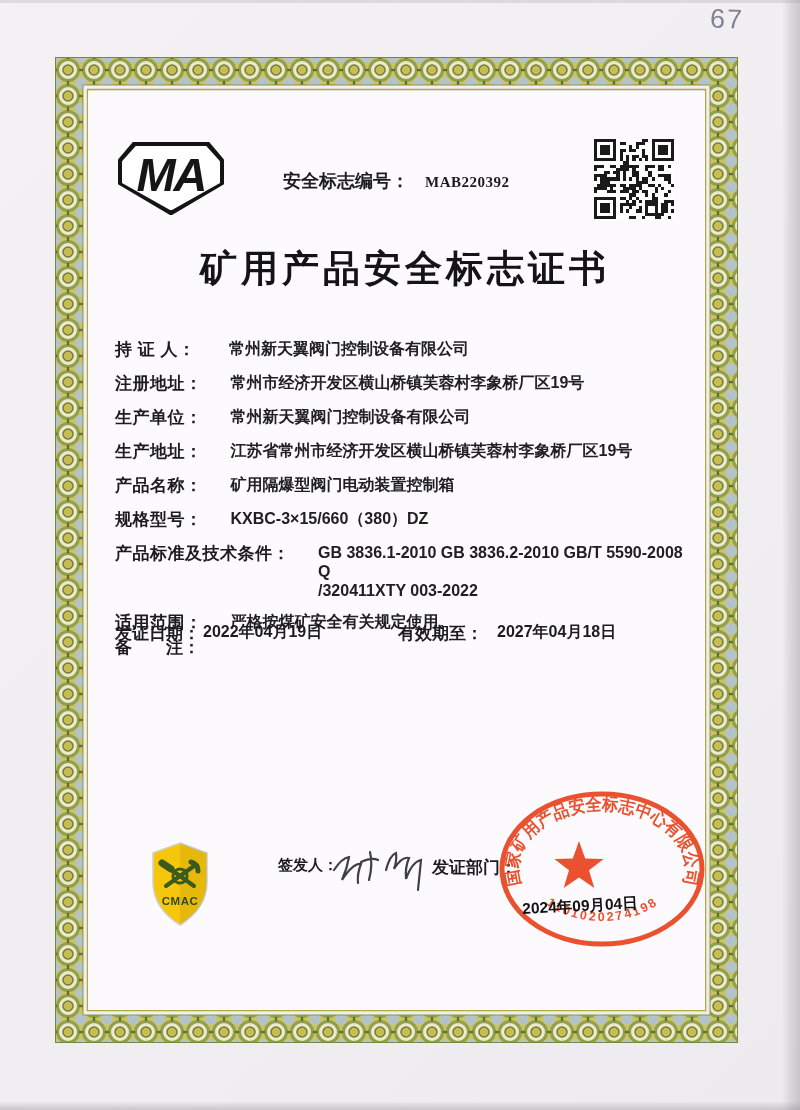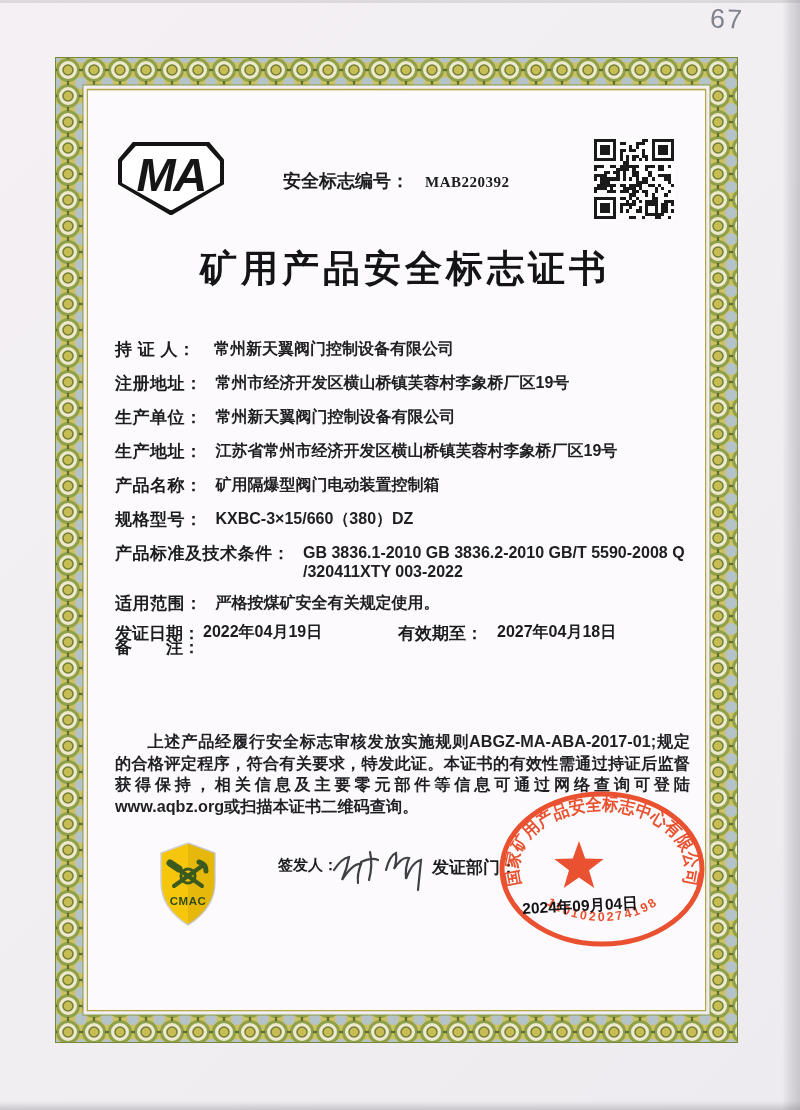--- a/index.html
+++ b/index.html
@@ -24,29 +24,29 @@
   .cert-no{left:283px;top:169px;font-size:18px;font-weight:bold;}
   .cert-no-val{font-family:"Liberation Serif","DejaVu Serif",serif;font-size:15px;
     font-weight:600;letter-spacing:.5px;margin-left:16px;}
   .qr{left:594px;top:139px;width:80px;height:80px;}
   .title{left:75px;top:244px;width:660px;text-align:center;font-size:37px;font-weight:800;
     letter-spacing:4px;color:#141418;}
   
   .fields{left:115px;top:338px;width:576px;}
   .frow{display:flex;align-items:flex-start;margin-bottom:11px;}
   .flabel{flex:none;min-width:86px;font-size:17px;font-weight:bold;letter-spacing:.5px;}
-  .fvalue{margin-left:13px;font-size:16px;font-weight:bold;line-height:19px;
+  .fvalue{margin-left:28px;font-size:16px;font-weight:bold;line-height:19px;
     white-space:pre-line;padding-top:1px;color:#202024;}
   .dates{left:0;top:594px;width:800px;height:24px;font-size:17px;font-weight:bold;margin-top:28px;}
   .dates span{position:absolute;}
   .remark{left:115px;top:636px;font-size:17px;font-weight:bold;}
   .notice{left:115px;top:731px;width:575px;font-size:16.2px;font-weight:bold;
     line-height:21.5px;text-align:justify;text-indent:2em;color:#1f1f24;}
   
-  .cmac{left:155px;top:840px;}
+  .cmac{left:147px;top:840px;}
   .signer{left:278px;top:856px;font-size:15px;font-weight:bold;}
   .signature{left:326px;top:836px;}
   .dept{left:432px;top:856px;font-size:17px;font-weight:bold;}
   .seal{left:496px;top:787px;}
   
   .edge-right{right:0;top:0;width:18px;height:1110px;
     background:linear-gradient(to right,rgba(120,115,125,0) 0%,rgba(125,120,130,.18) 45%,rgba(138,134,142,.38) 100%);}
   .edge-bottom{left:0;bottom:0;width:800px;height:9px;
     background:linear-gradient(to bottom,rgba(120,118,126,0),rgba(128,124,132,.35));}
   .edge-top{left:0;top:0;width:800px;height:3px;background:rgba(150,146,152,.25);}
@@ -347,21 +347,20 @@
 
   <div class="abs dates">
     <span style="left:115px">发证日期：</span>
     <span style="left:203px;font-size:16px">2022年04月19日</span>
     <span style="left:398px">有效期至：</span>
     <span style="left:497px;font-size:16px">2027年04月18日</span>
   </div>
 
   <div class="abs remark">备　　注：</div>
 
-  <div class="abs notice">上述产品经履行安全标志审核发放实施规则ABGZ-MA-ABA-2017-01;规定的合格评定程序，符合有关要求，特发此证。本证书的有效性需通过持证后监督获得保持，相关信息及主要零元部件等信息可通过网络查询可登陆www.aqbz.org或扫描本证书二维码查询。</div>
 
   <div class="abs cmac">
     <svg width="66" height="90" viewBox="0 0 66 90">
       <path d="M33 3 L60 13 V42 Q60 68 33 85 Q6 68 6 42 V13 Z" fill="#f6c60d" stroke="#cfcfcf" stroke-width="1.5"></path>
       <path d="M33 3 L60 13 V42 Q60 68 33 85 Z" fill="rgba(90,70,0,0.10)"></path>
       <g stroke="#3b5a1e" fill="none" stroke-linecap="round">
         <circle cx="33" cy="36" r="7" stroke-width="3" stroke-dasharray="3 2"></circle>
         <path d="M19 26 L47 46" stroke-width="4"></path>
         <path d="M47 26 L19 46" stroke-width="4"></path>
         <path d="M15 23 L24 29" stroke-width="7"></path>

